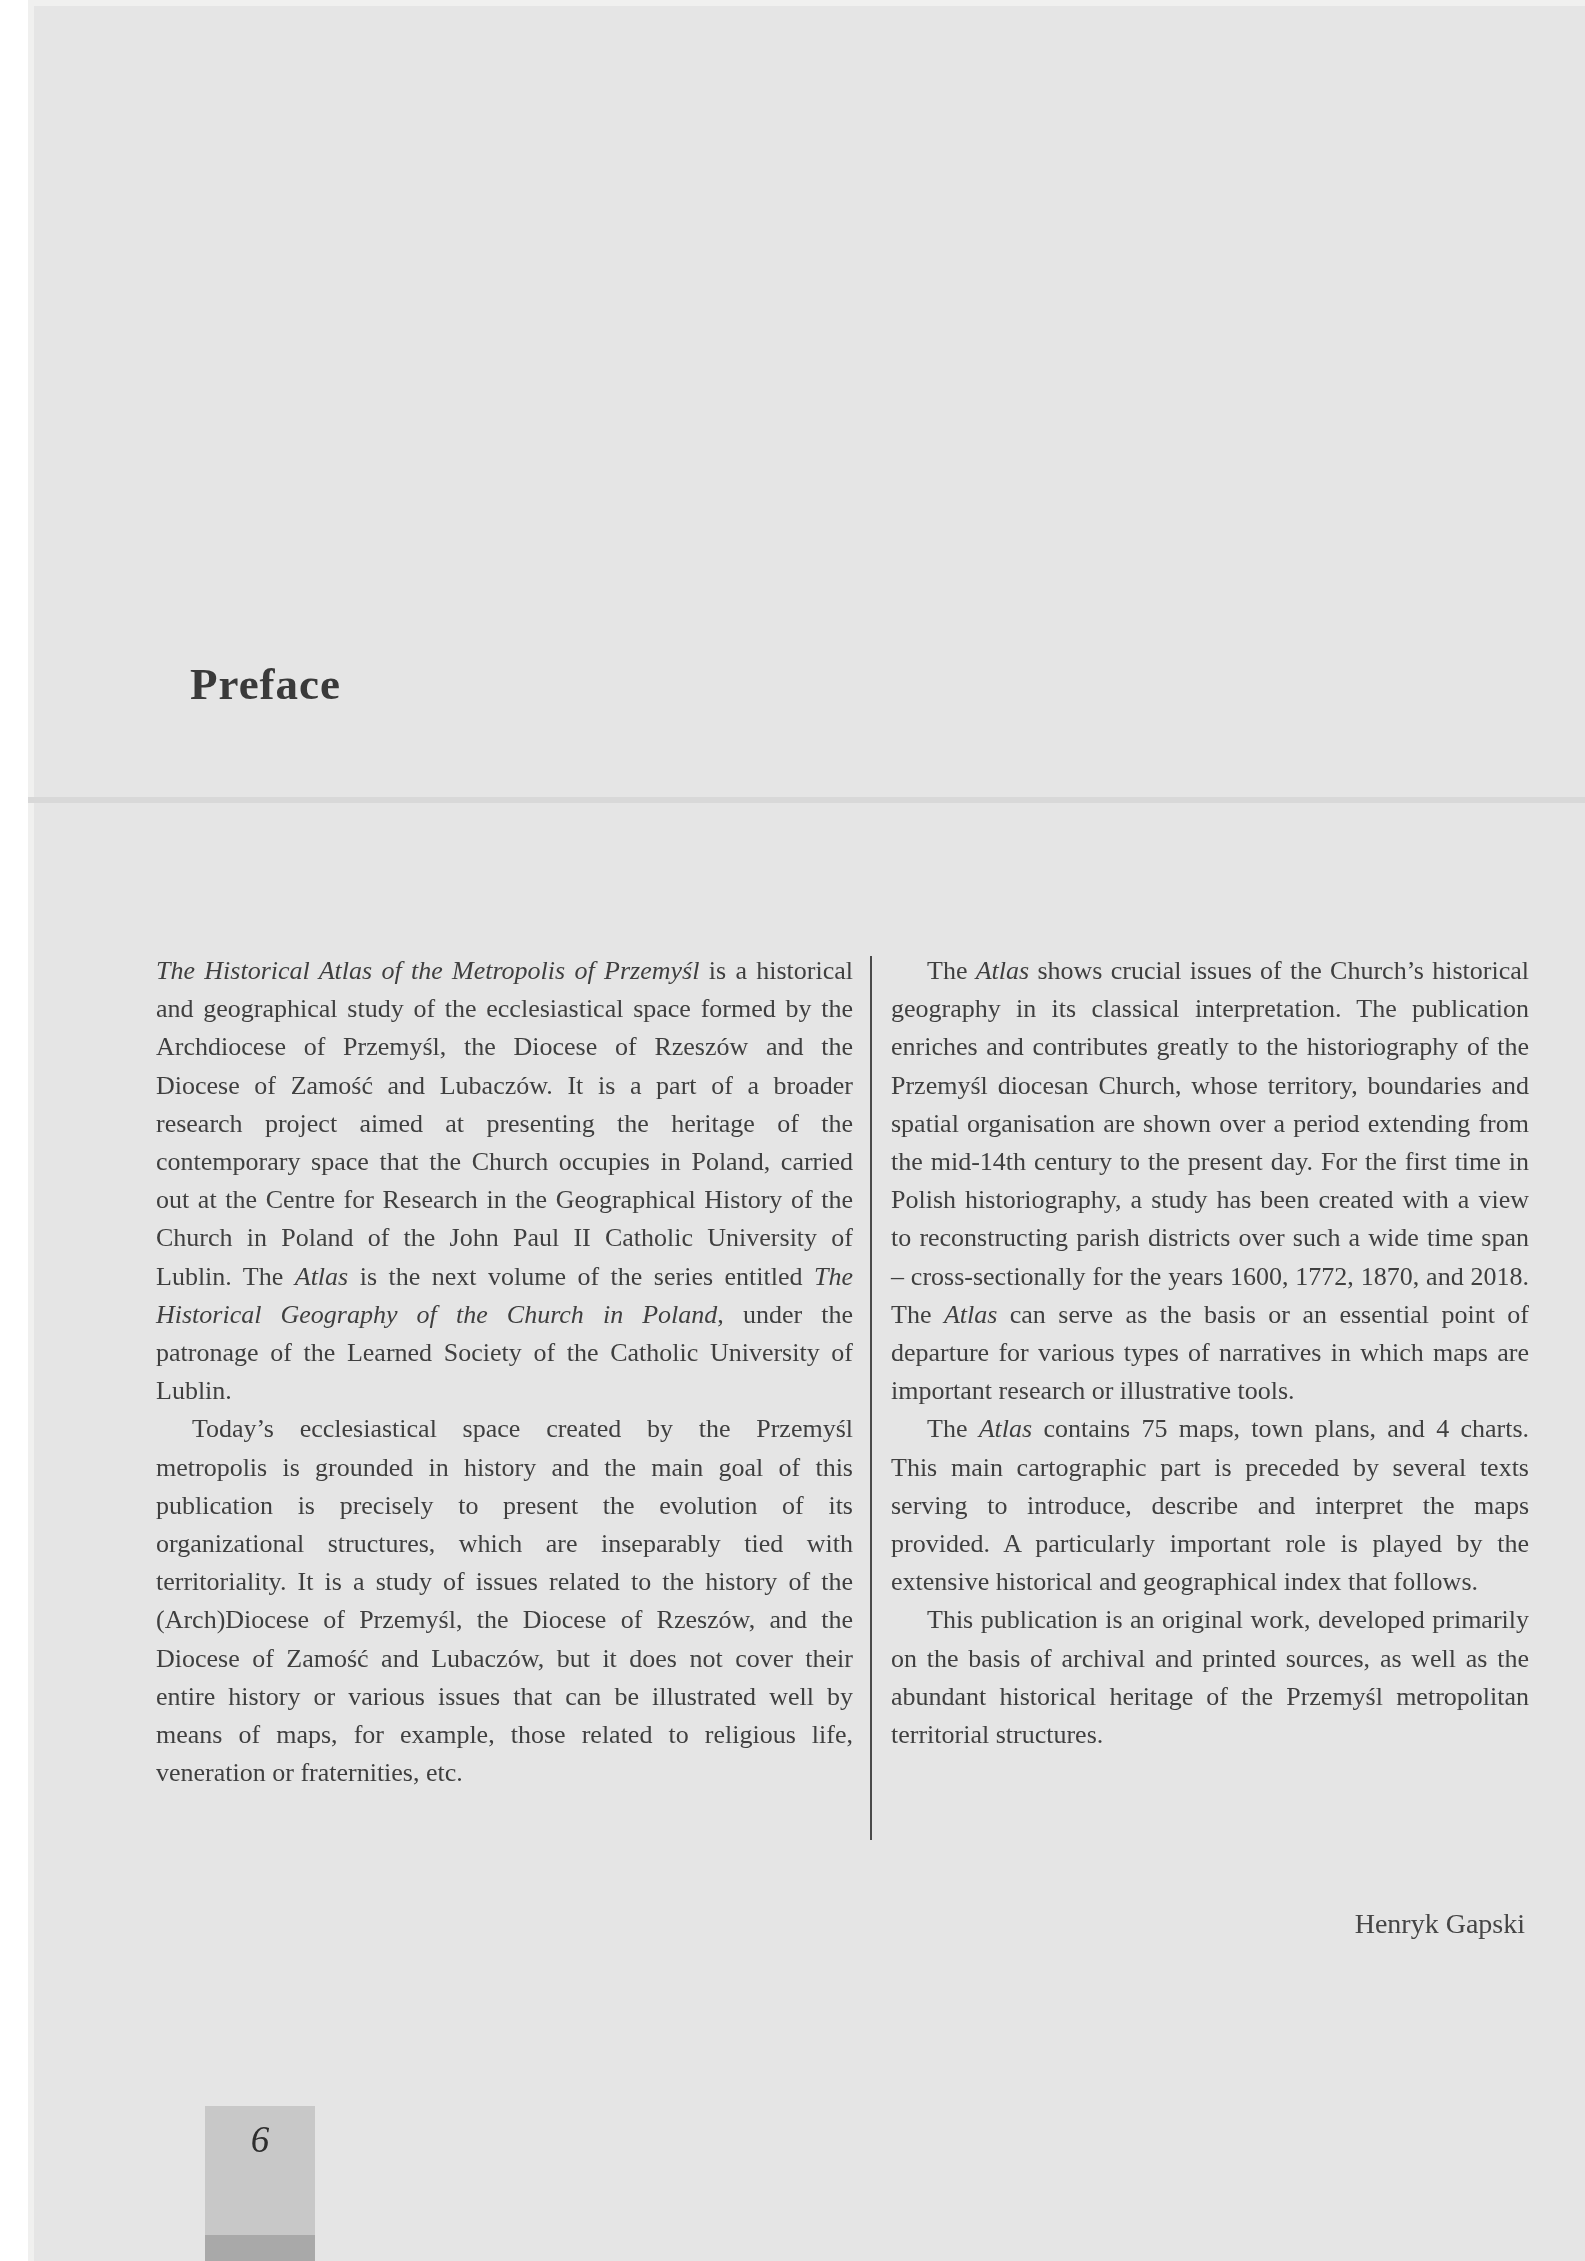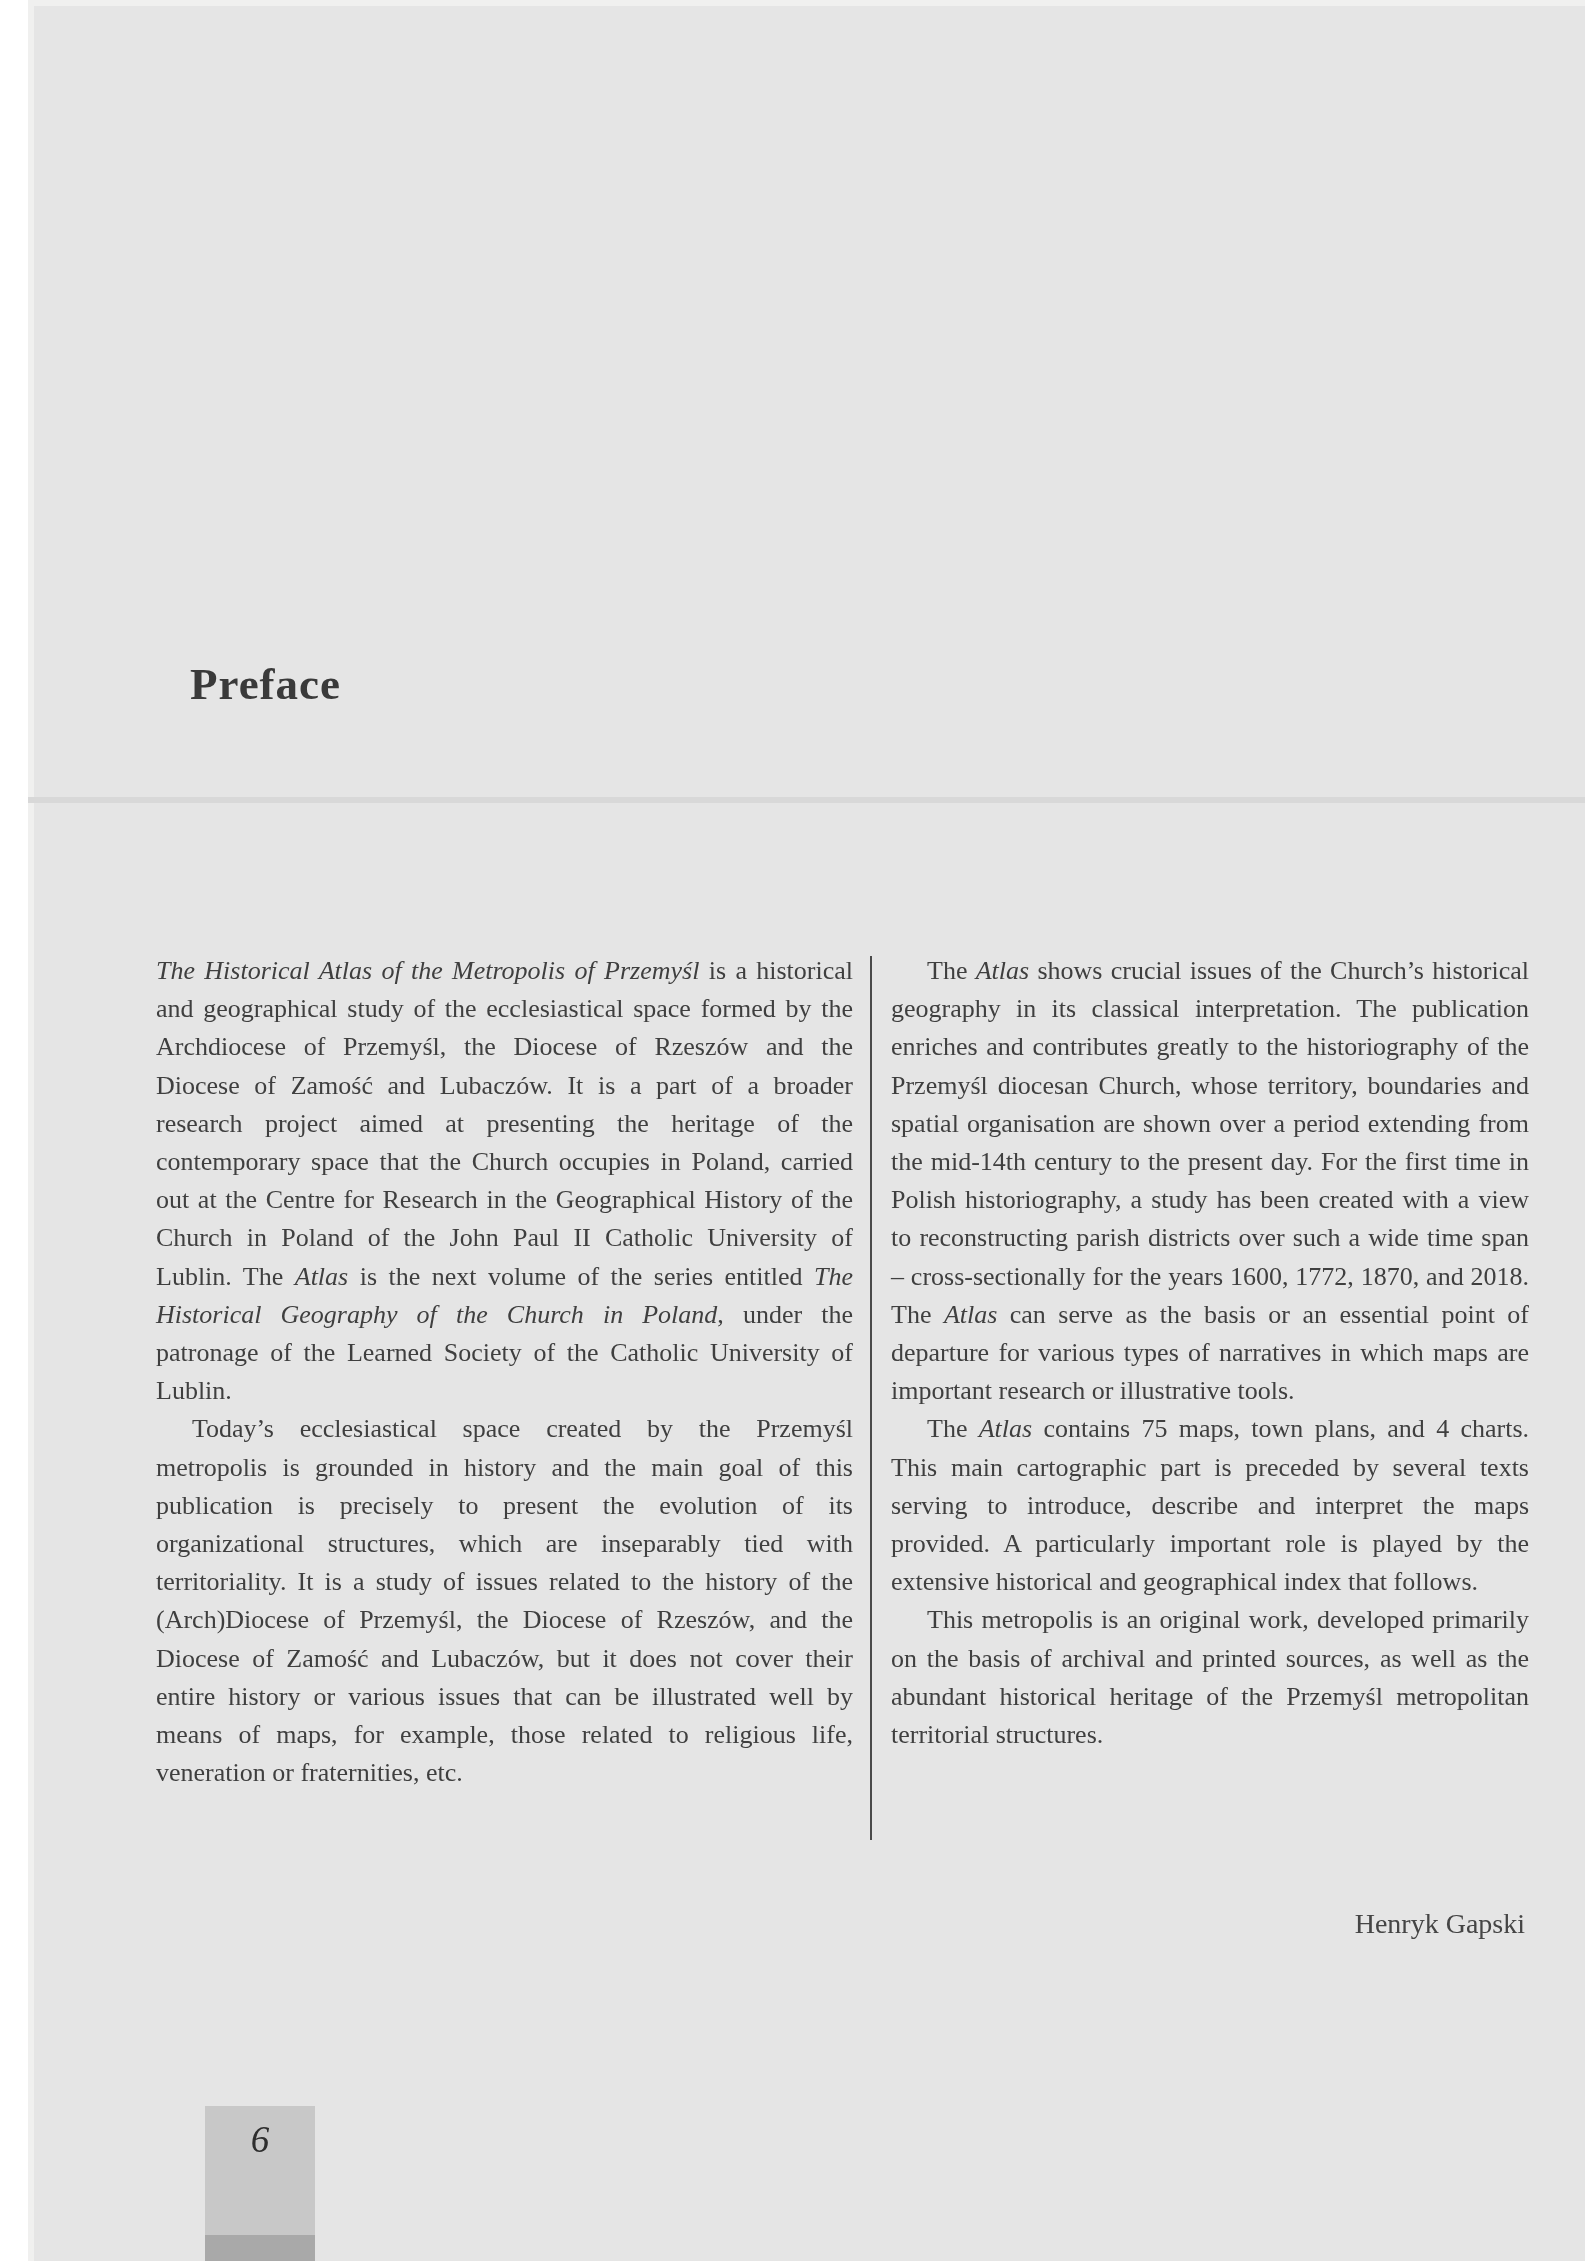--- a/index.html
+++ b/index.html
@@ -70,21 +70,21 @@
 
   <div class="content">
     <div class="col col-1">
         <p class="para"><i>The Historical Atlas of the Metropolis of Przemyśl</i><span> is a historical and geographical study of the ecclesiastical space formed by the Archdiocese of Przemyśl, the Diocese of Rzeszów and the Diocese of Zamość and Lubaczów. It is a part of a broader research project aimed at presenting the heritage of the contemporary space that the Church occupies in Poland, carried out at the Centre for Research in the Geographical History of the Church in Poland of the John Paul II Catholic University of Lublin. The </span><i>Atlas</i><span> is the next volume of the series entitled </span><i>The Historical Geography of the Church in Poland</i><span>, under the patronage of the Learned Society of the Catholic University of Lublin.</span></p>
         <p class="para indent"><span>Today’s ecclesiastical space created by the Przemyśl metropolis is grounded in history and the main goal of this publication is precisely to present the evolution of its organizational structures, which are inseparably tied with territoriality. It is a study of issues related to the history of the (Arch)Diocese of Przemyśl, the Diocese of Rzeszów, and the Diocese of Zamość and Lubaczów, but it does not cover their entire history or various issues that can be illustrated well by means of maps, for example, those related to religious life, veneration or fraternities, etc.</span></p>
       </div>
     <div class="col-rule"></div>
     <div class="col col-2">
         <p class="para indent"><span>The </span><i>Atlas</i><span> shows crucial issues of the Church’s historical geography in its classical interpretation. The publication enriches and contributes greatly to the historiography of the Przemyśl diocesan Church, whose territory, boundaries and spatial organisation are shown over a period extending from the mid-14th century to the present day. For the first time in Polish historiography, a study has been created with a view to reconstructing parish districts over such a wide time span – cross-sectionally for the years 1600, 1772, 1870, and 2018. The </span><i>Atlas</i><span> can serve as the basis or an essential point of departure for various types of narratives in which maps are important research or illustrative tools.</span></p>
         <p class="para indent"><span>The </span><i>Atlas</i><span> contains 75 maps, town plans, and 4 charts. This main cartographic part is preceded by several texts serving to introduce, describe and interpret the maps provided. A particularly important role is played by the extensive historical and geographical index that follows.</span></p>
-        <p class="para indent"><span>This metropolis is an original work, developed primarily on the basis of archival and printed sources, as well as the abundant historical heritage of the Przemyśl metropolitan territorial structures.</span></p>
+        <p class="para indent"><span>This publication is an original work, developed primarily on the basis of archival and printed sources, as well as the abundant historical heritage of the Przemyśl metropolitan territorial structures.</span></p>
       </div>
   </div>
 
   <div class="signature">Henryk Gapski</div>
 
   <div class="page-tab">
     <span class="page-tab-number">6</span>
     <div class="page-tab-shade"></div>
   </div>
 </div>

